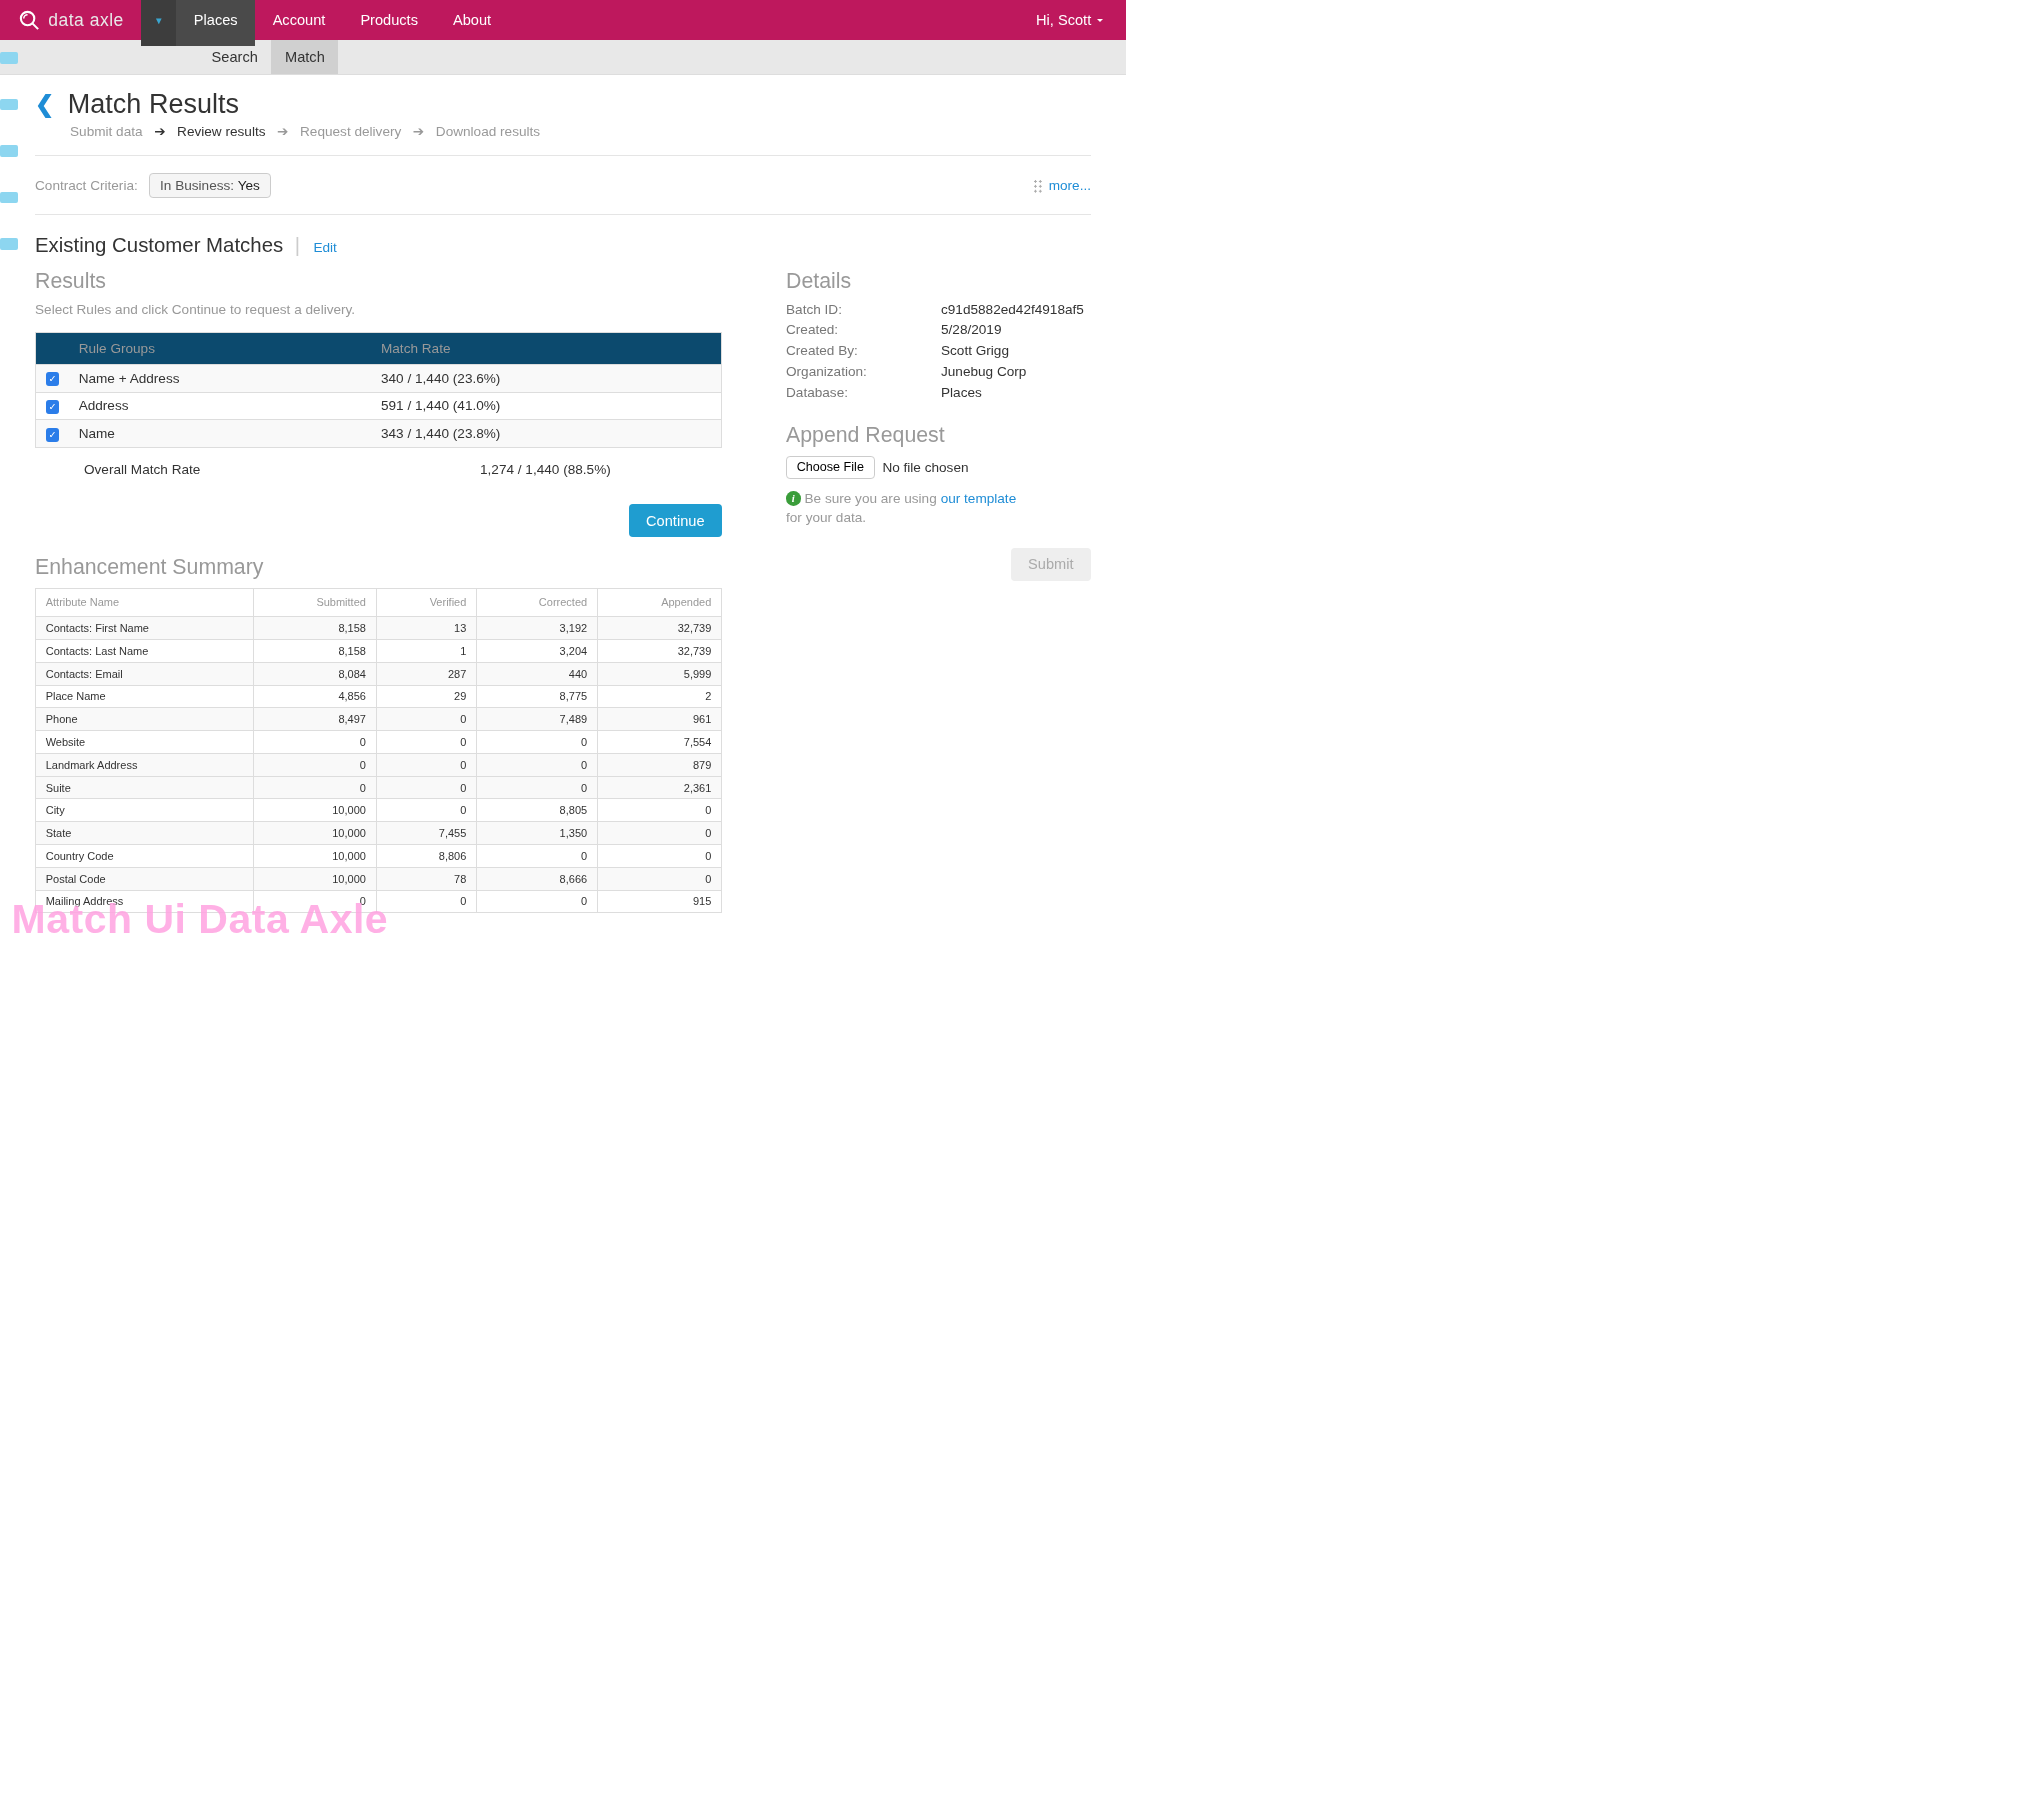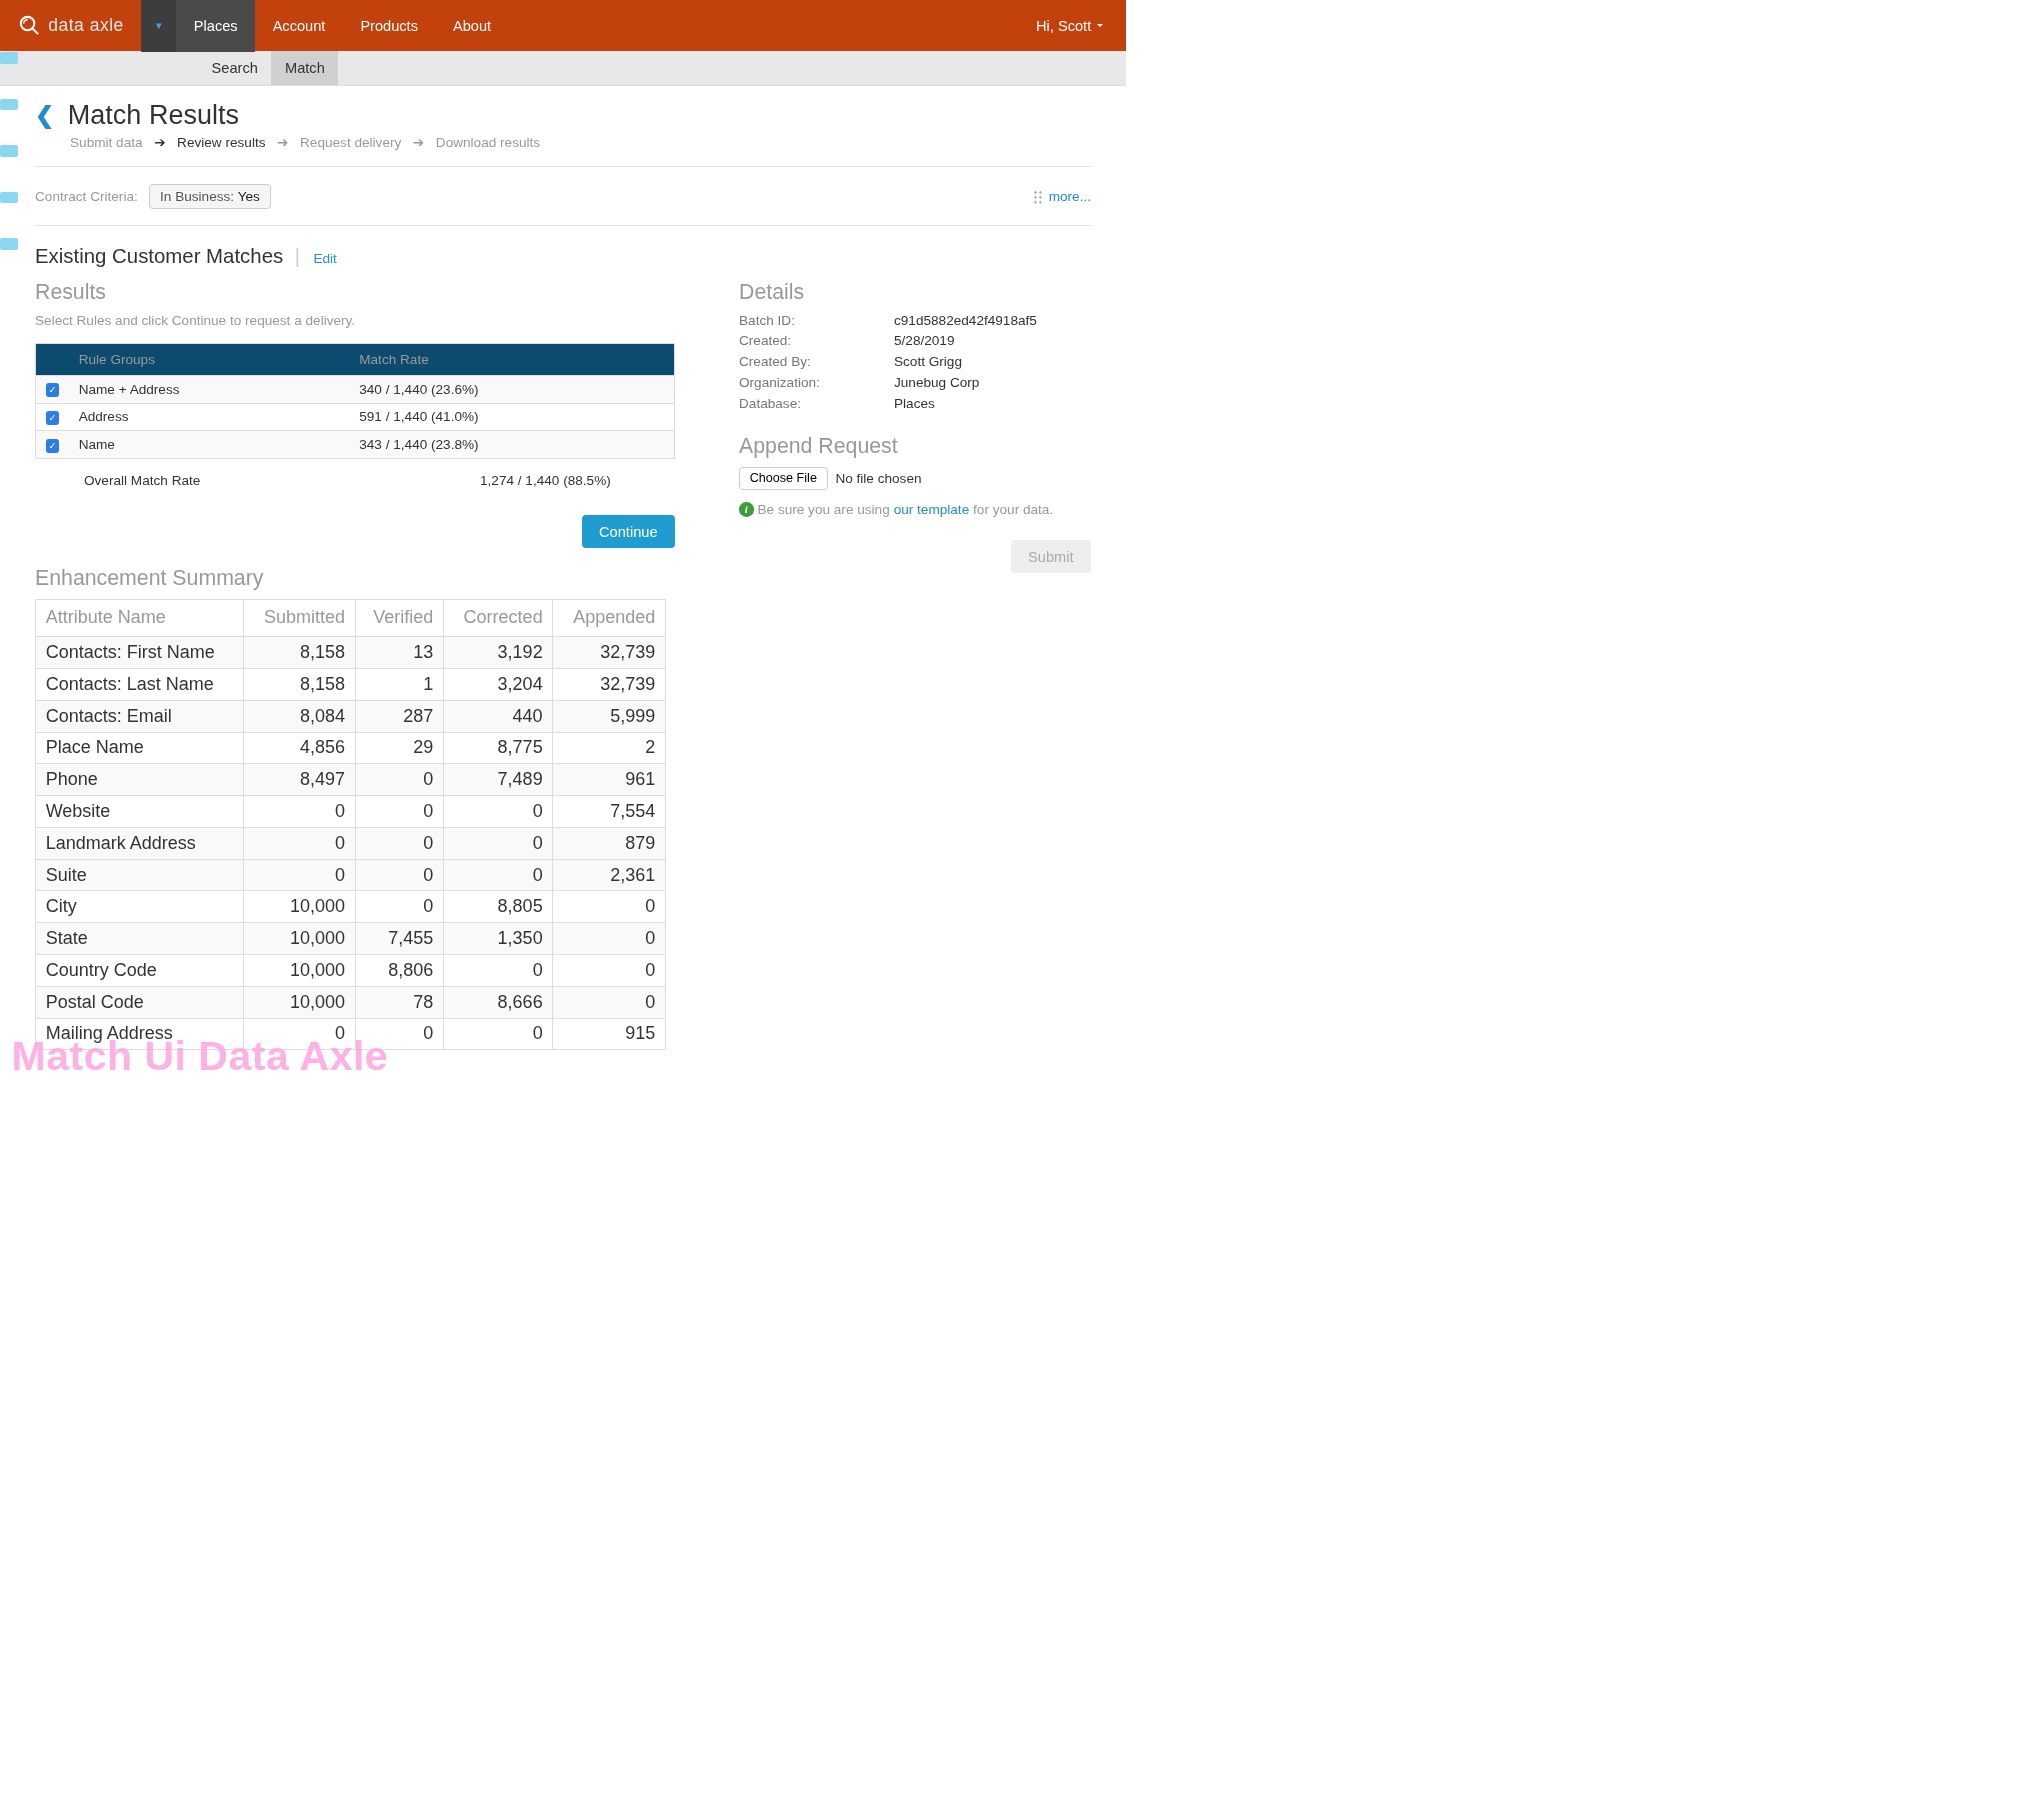--- a/index.html
+++ b/index.html
@@ -5,22 +5,22 @@
   * { box-sizing: border-box; margin: 0; padding: 0; }
   body {
     font-family: "Helvetica Neue", Helvetica, Arial, sans-serif;
     font-size: 13.6px;
     color: #333;
     background: #fff;
     width: 1126px;
     position: relative;
   }
   .topbar {
-    background: #c2410c;
-    height: 51px;
+    background: #be185d;
+    height: 40px;
     display: flex;
     align-items: center;
     color: #fff;
   }
   .brand {
     display: flex;
     align-items: center;
     padding: 0 17.5px;
     gap: 7.8px;
     height: 100%;
@@ -228,24 +228,24 @@
   .btn-primary {
     background: #1f9dd0;
     color: #fff;
     border: none;
     border-radius: 3.9px;
     padding: 8.7px 17.5px;
     font-size: 14.6px;
     cursor: pointer;
   }
   table.enh-table {
-    width: 631px;
+    width: 687px;
     border-collapse: collapse;
     border: 1px solid #ddd;
-    font-size: 18px;
+    font-size: 11px;
     margin-top: 3.9px;
   }
   table.enh-table th {
     color: #999;
     font-weight: 400;
     padding: 7.8px 9.7px;
     border-bottom: 1px solid #ddd;
     border-left: 1px solid #ddd;
     text-align: right;
     background: #fff;

